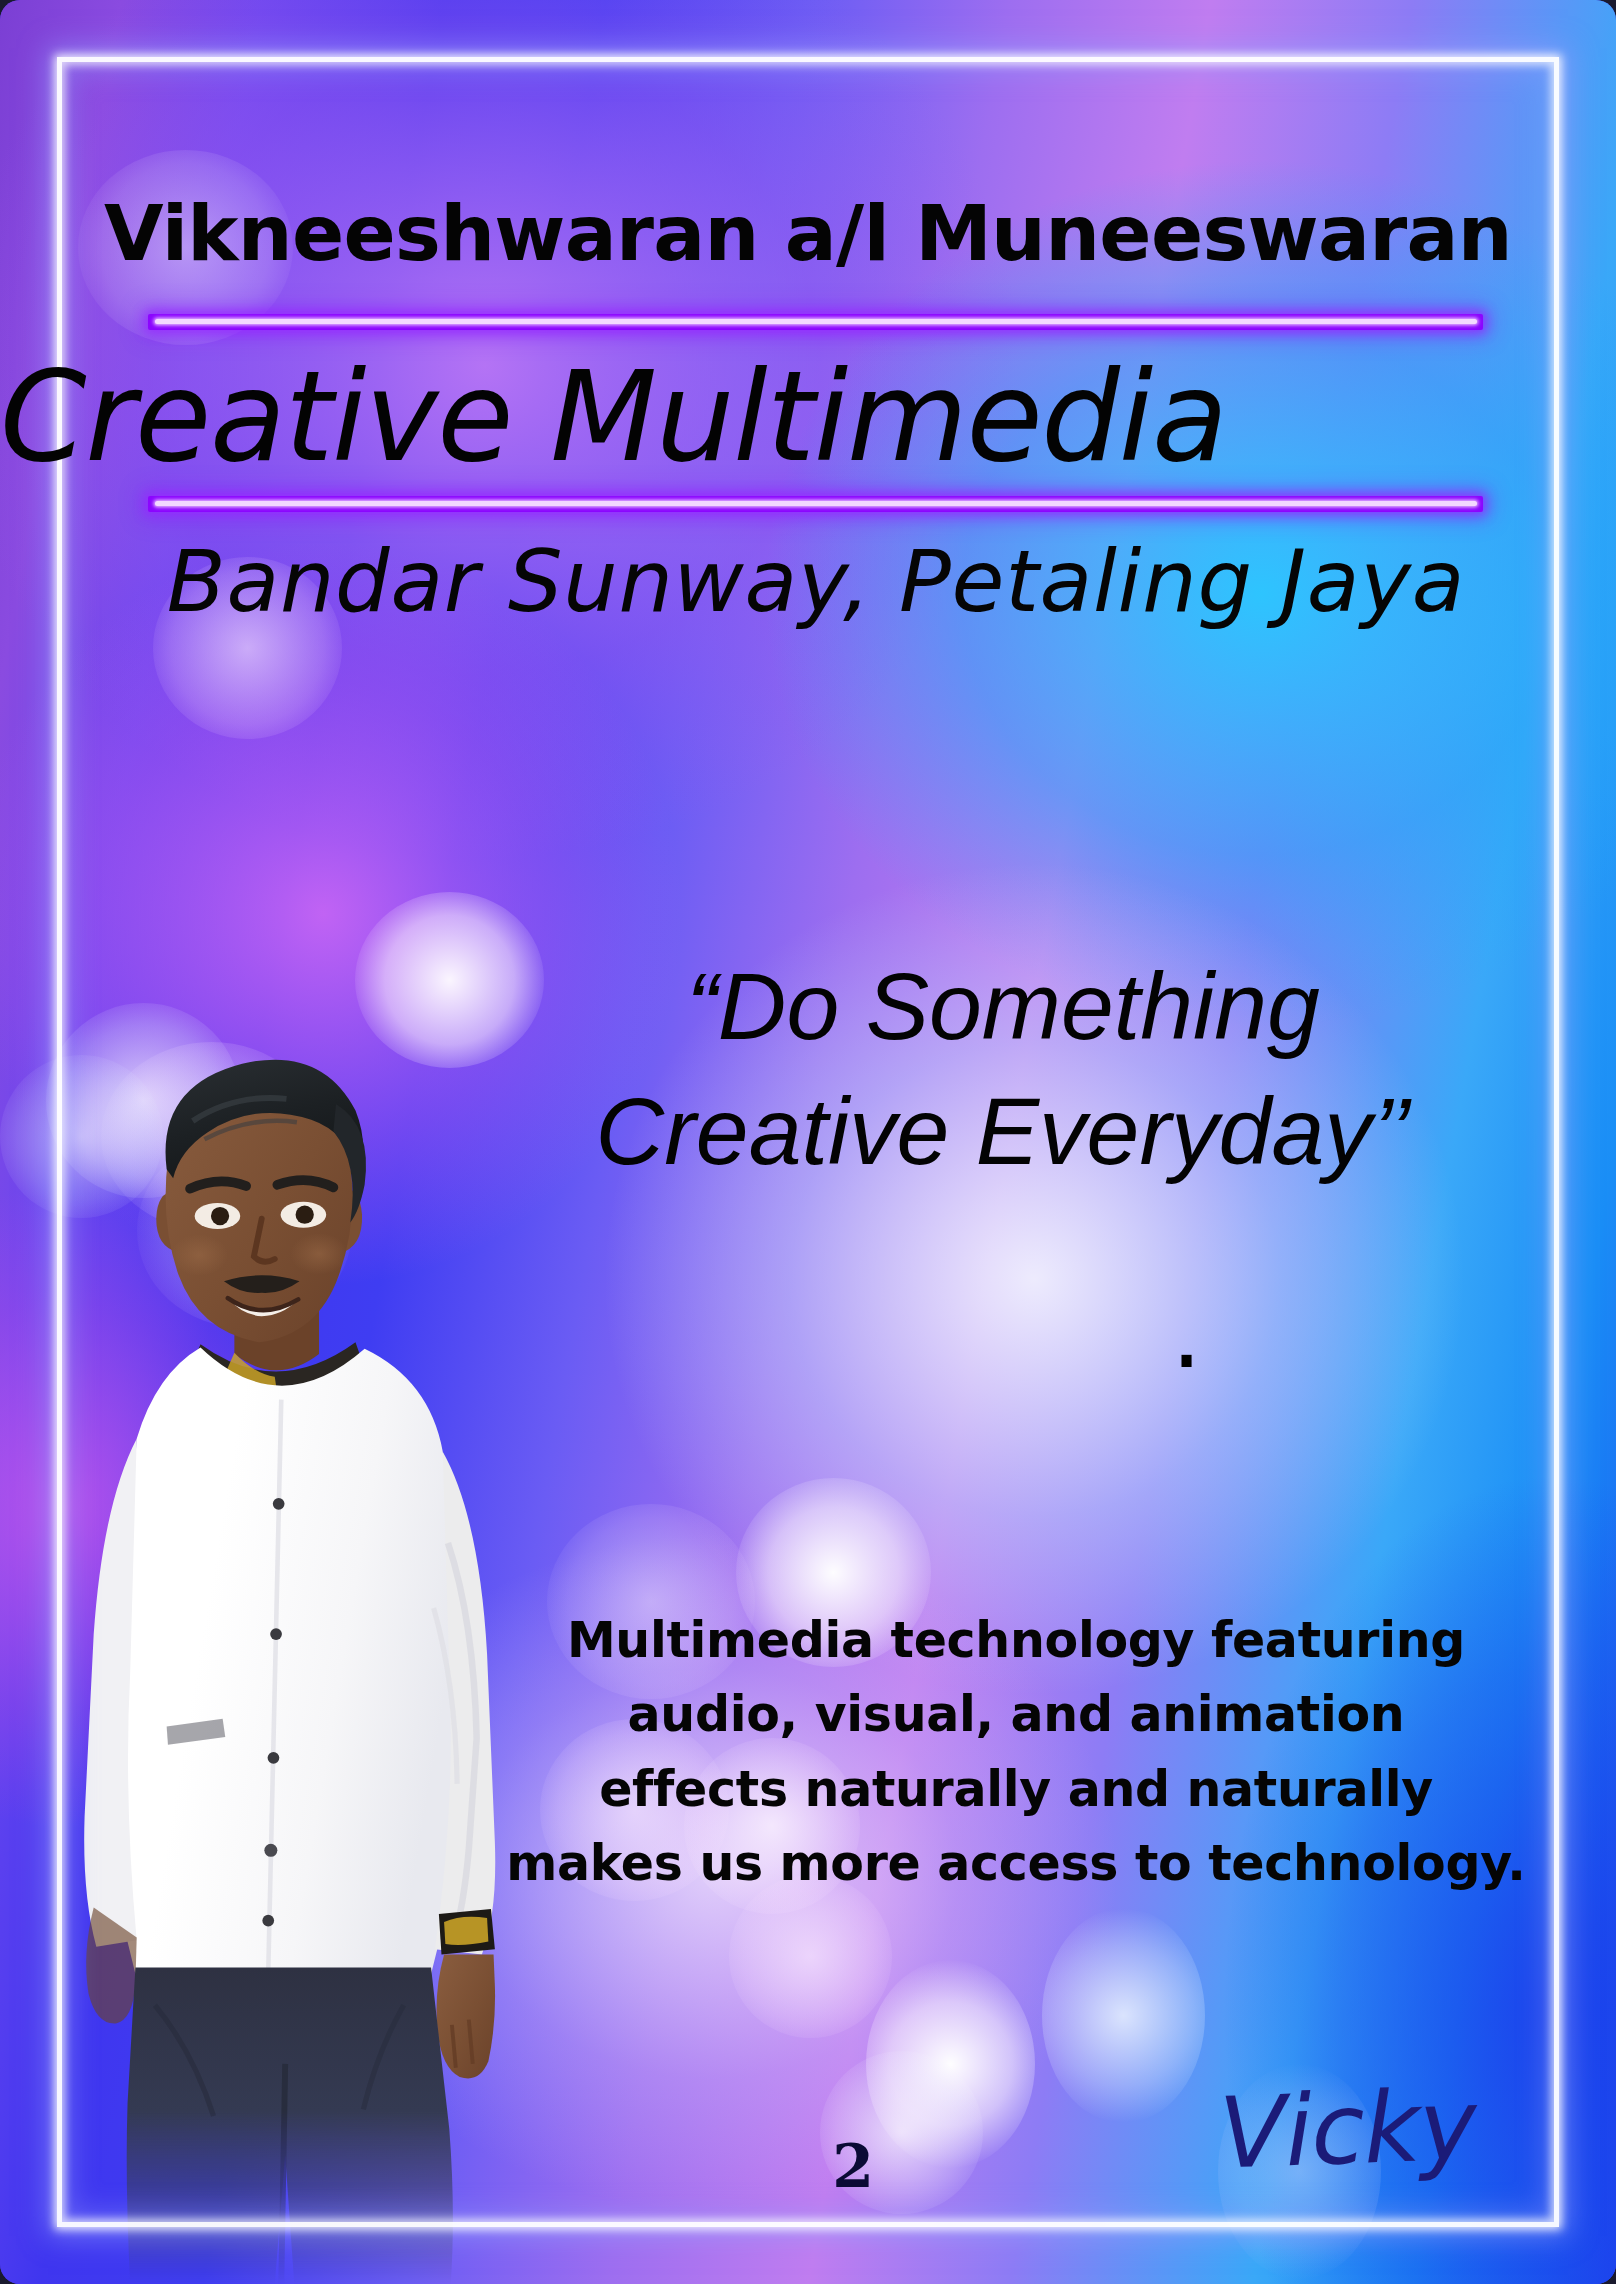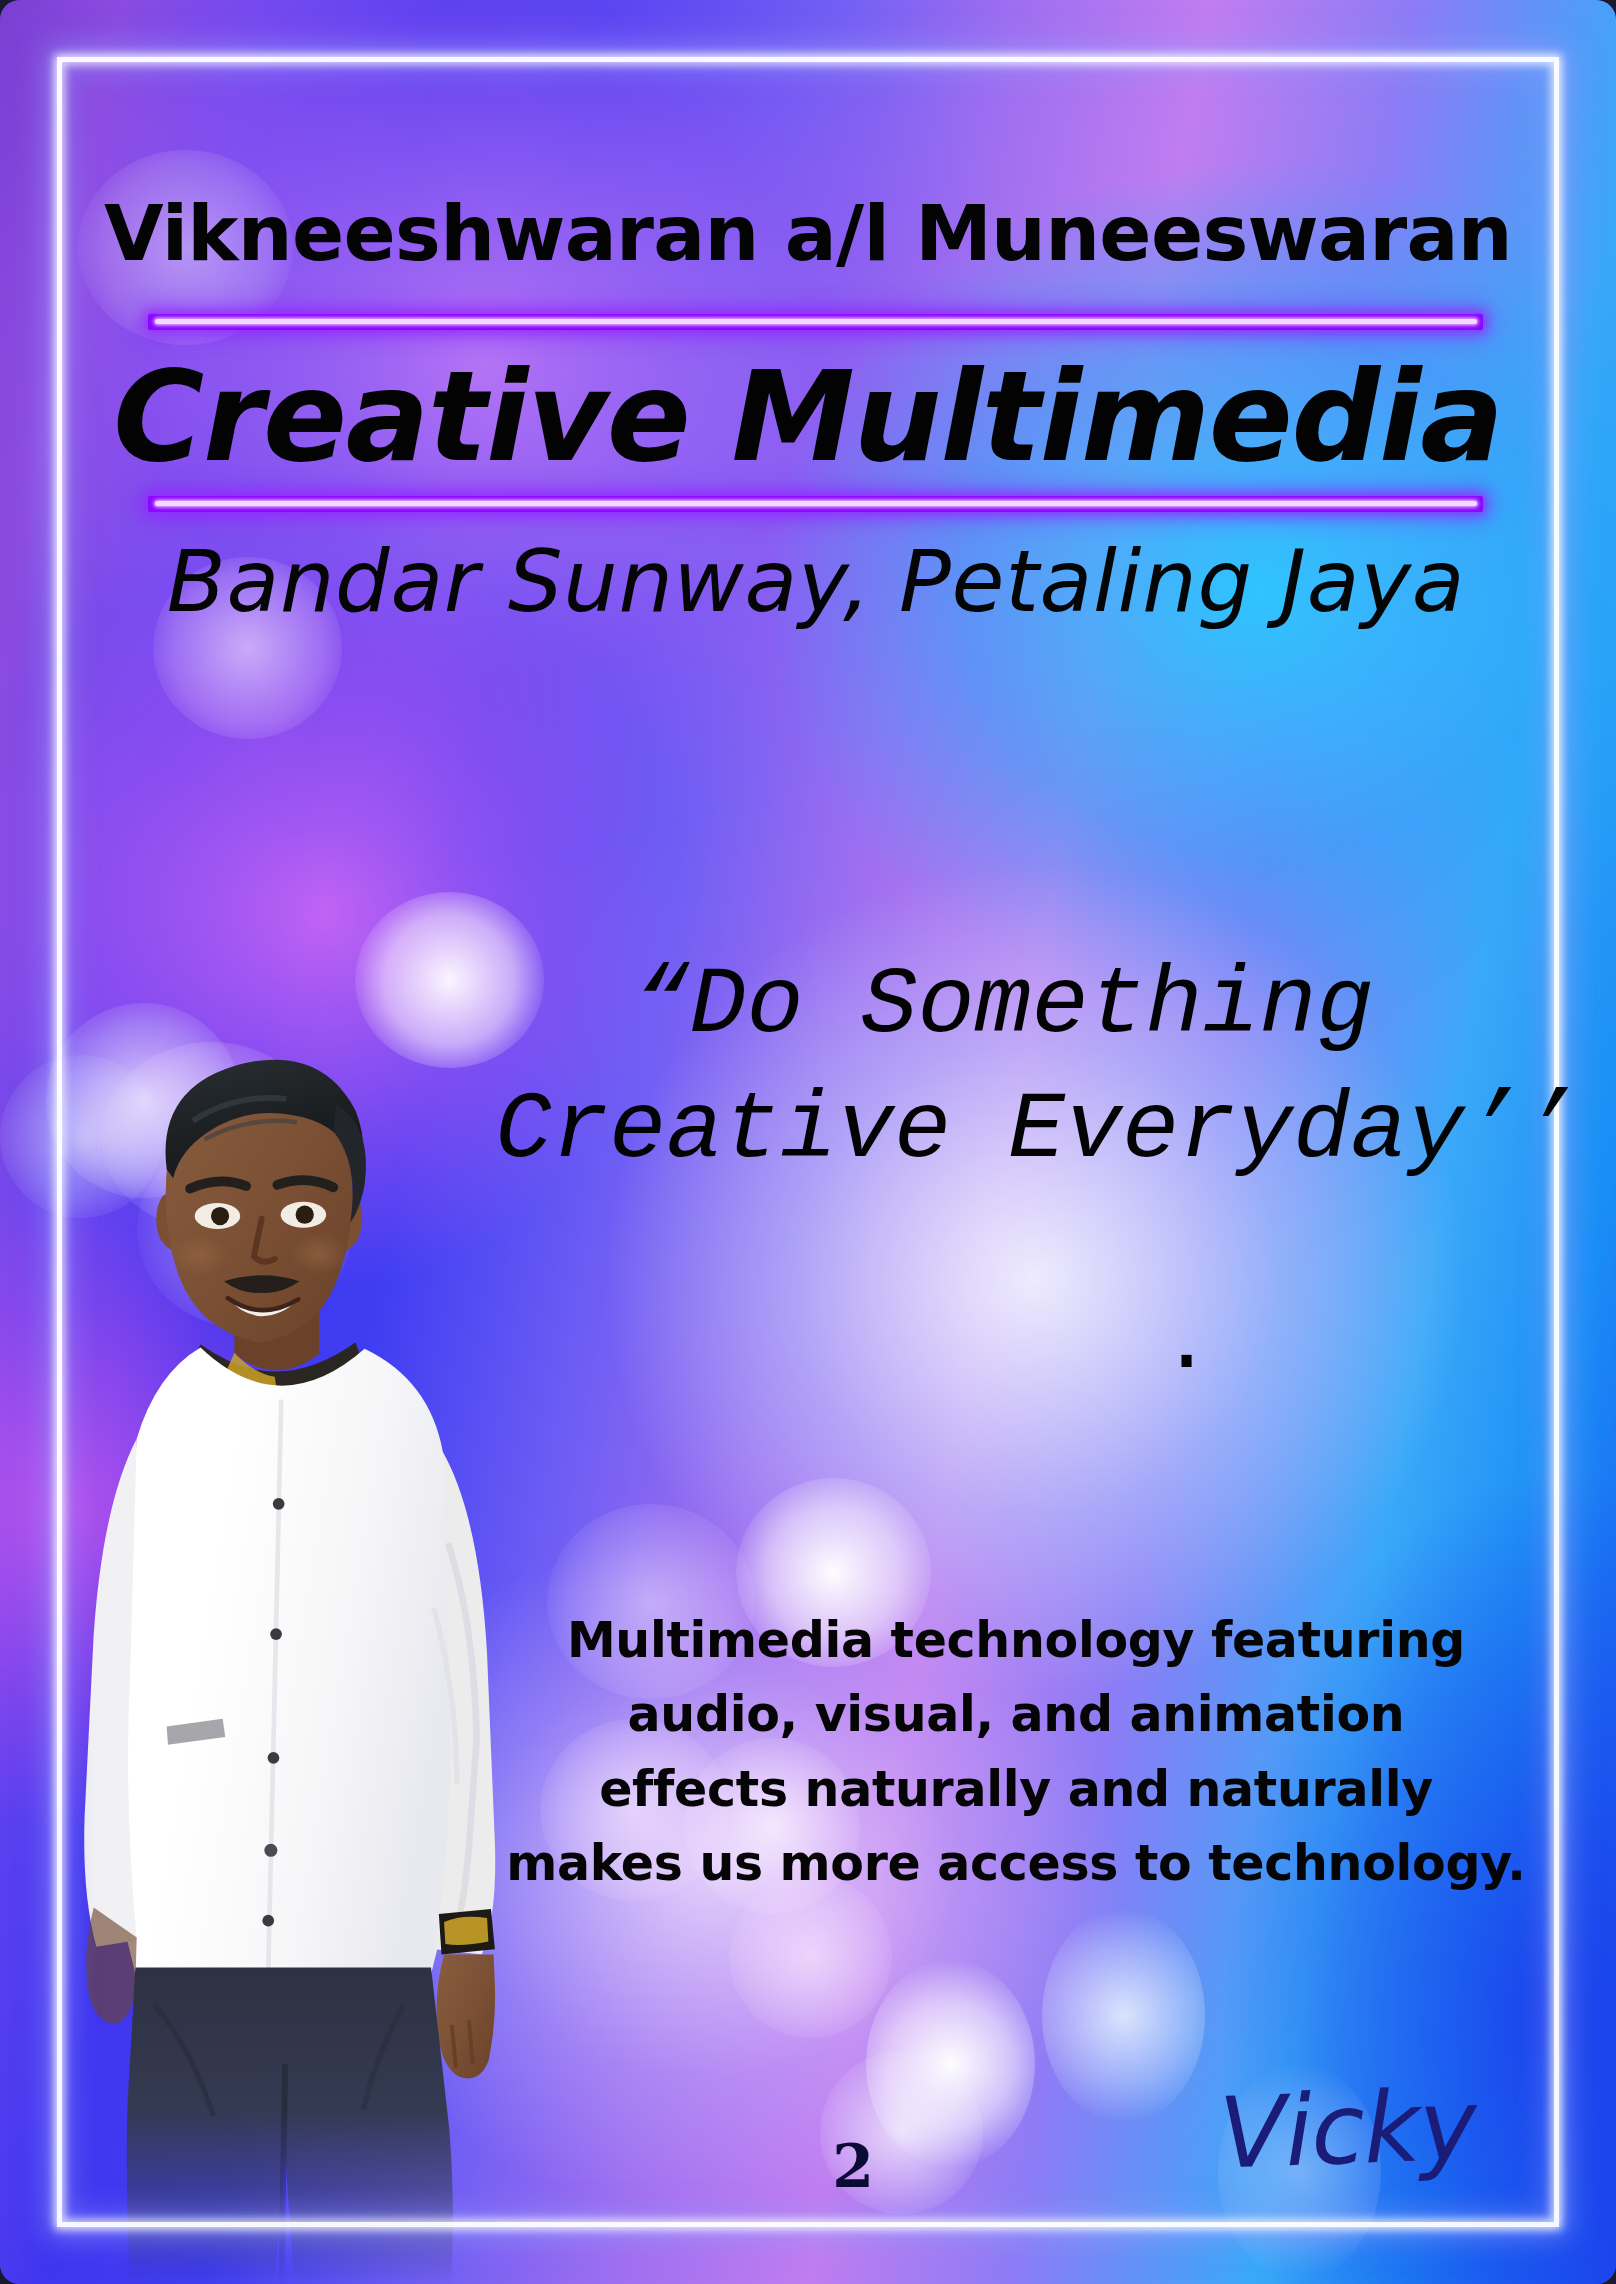--- a/index.html
+++ b/index.html
@@ -124,23 +124,23 @@
     border-radius:2.6px;
     box-shadow:0 0 3.9px 1.3px rgba(255,235,255,.85);
   }
   #div1{top:314px;}
   #div2{top:496px;}
 
   .t-title{
     position:absolute;
     left:0; right:0;
     top:352px;
-    text-align:center;
-    font-family:"DejaVu Sans", sans-serif;
-    font-weight:700;
+    text-align:left;
+    font-family:"DejaVu Sans", sans-serif;
+    font-weight:400;
     font-style:italic;
     font-size:124px;
     color:#030303;
     line-height:1.05;
     letter-spacing:-1.3px;
   }
   .t-location{
     position:absolute;
     left:0; right:0;
     top:534px;
@@ -154,21 +154,21 @@
     letter-spacing:0.7px;
     padding-left:16px;
   }
 
   .t-quote{
     position:absolute;
     left:495px;
     width:1016px;
     top:944px;
     text-align:center;
-    font-family:Liberation Mono, monospace;
+    font-family:Liberation Sans, sans-serif;
     font-style:italic;
     font-weight:400;
     font-size:95px;
     color:#030303;
     line-height:1.32;
     letter-spacing:0px;
   }
   .t-quote .line{display:block;white-space:nowrap;}
 
   .t-dot{

